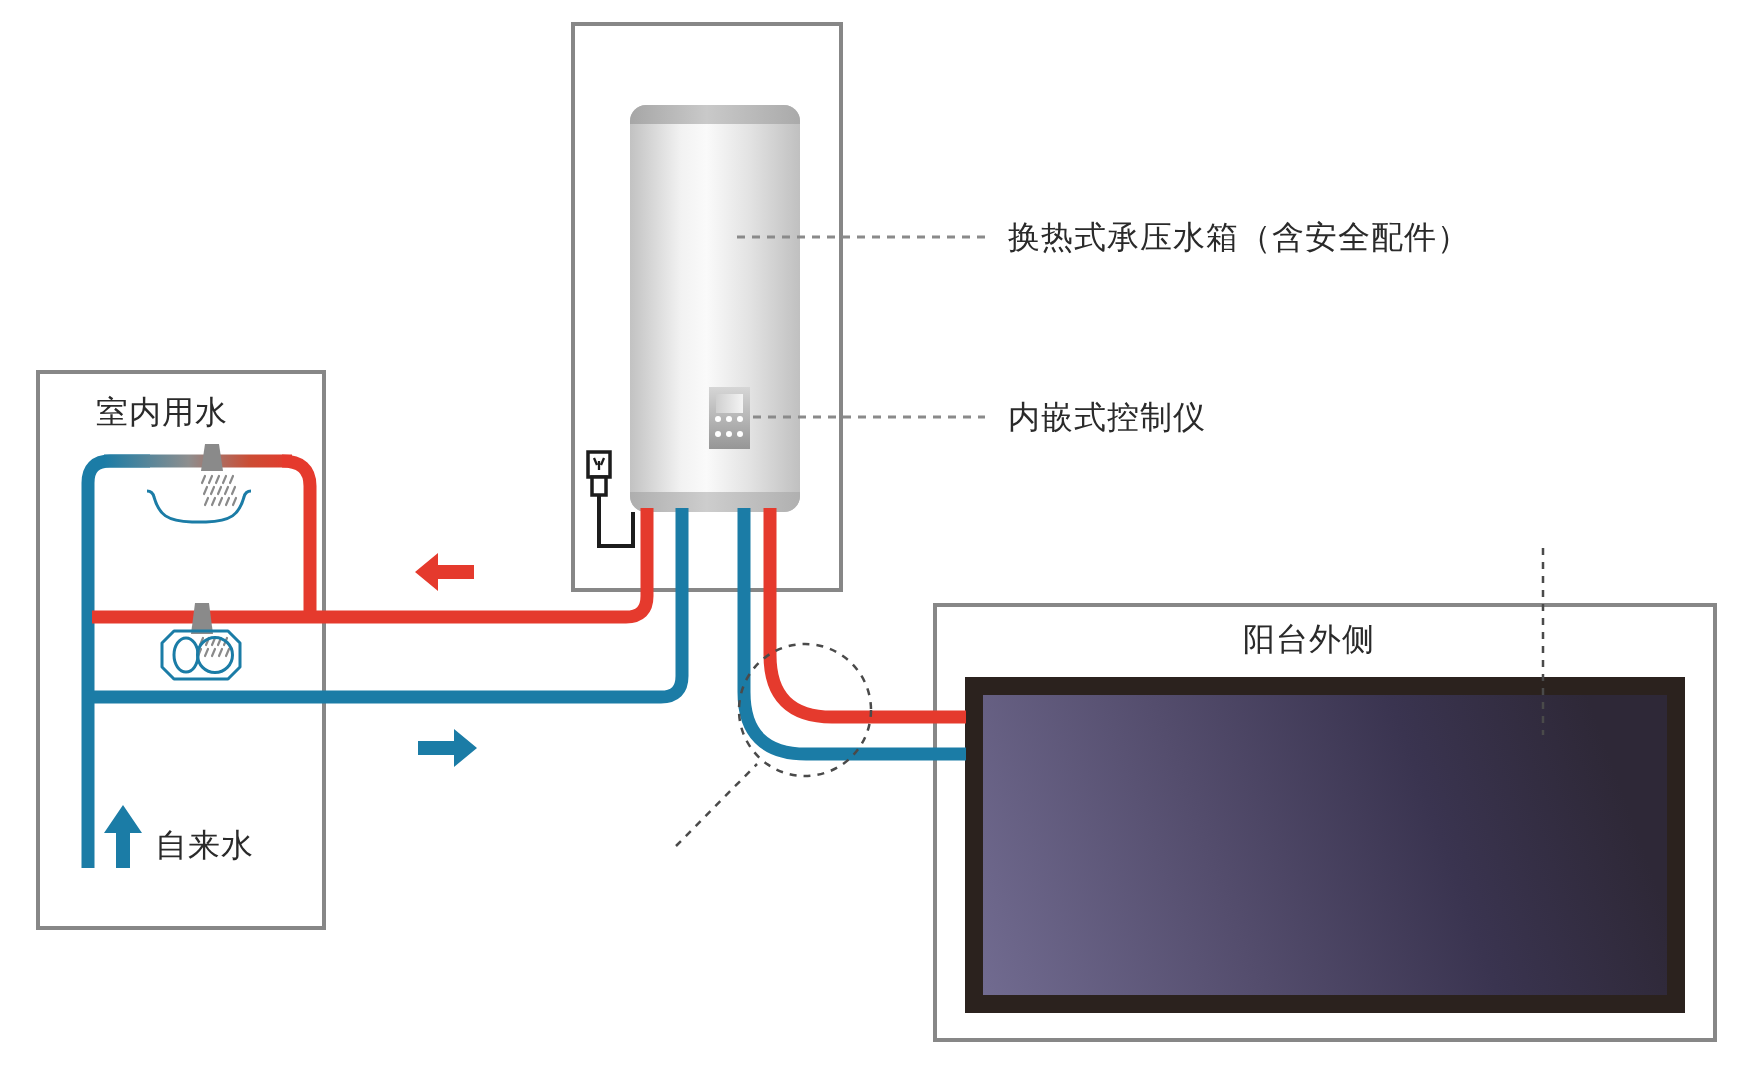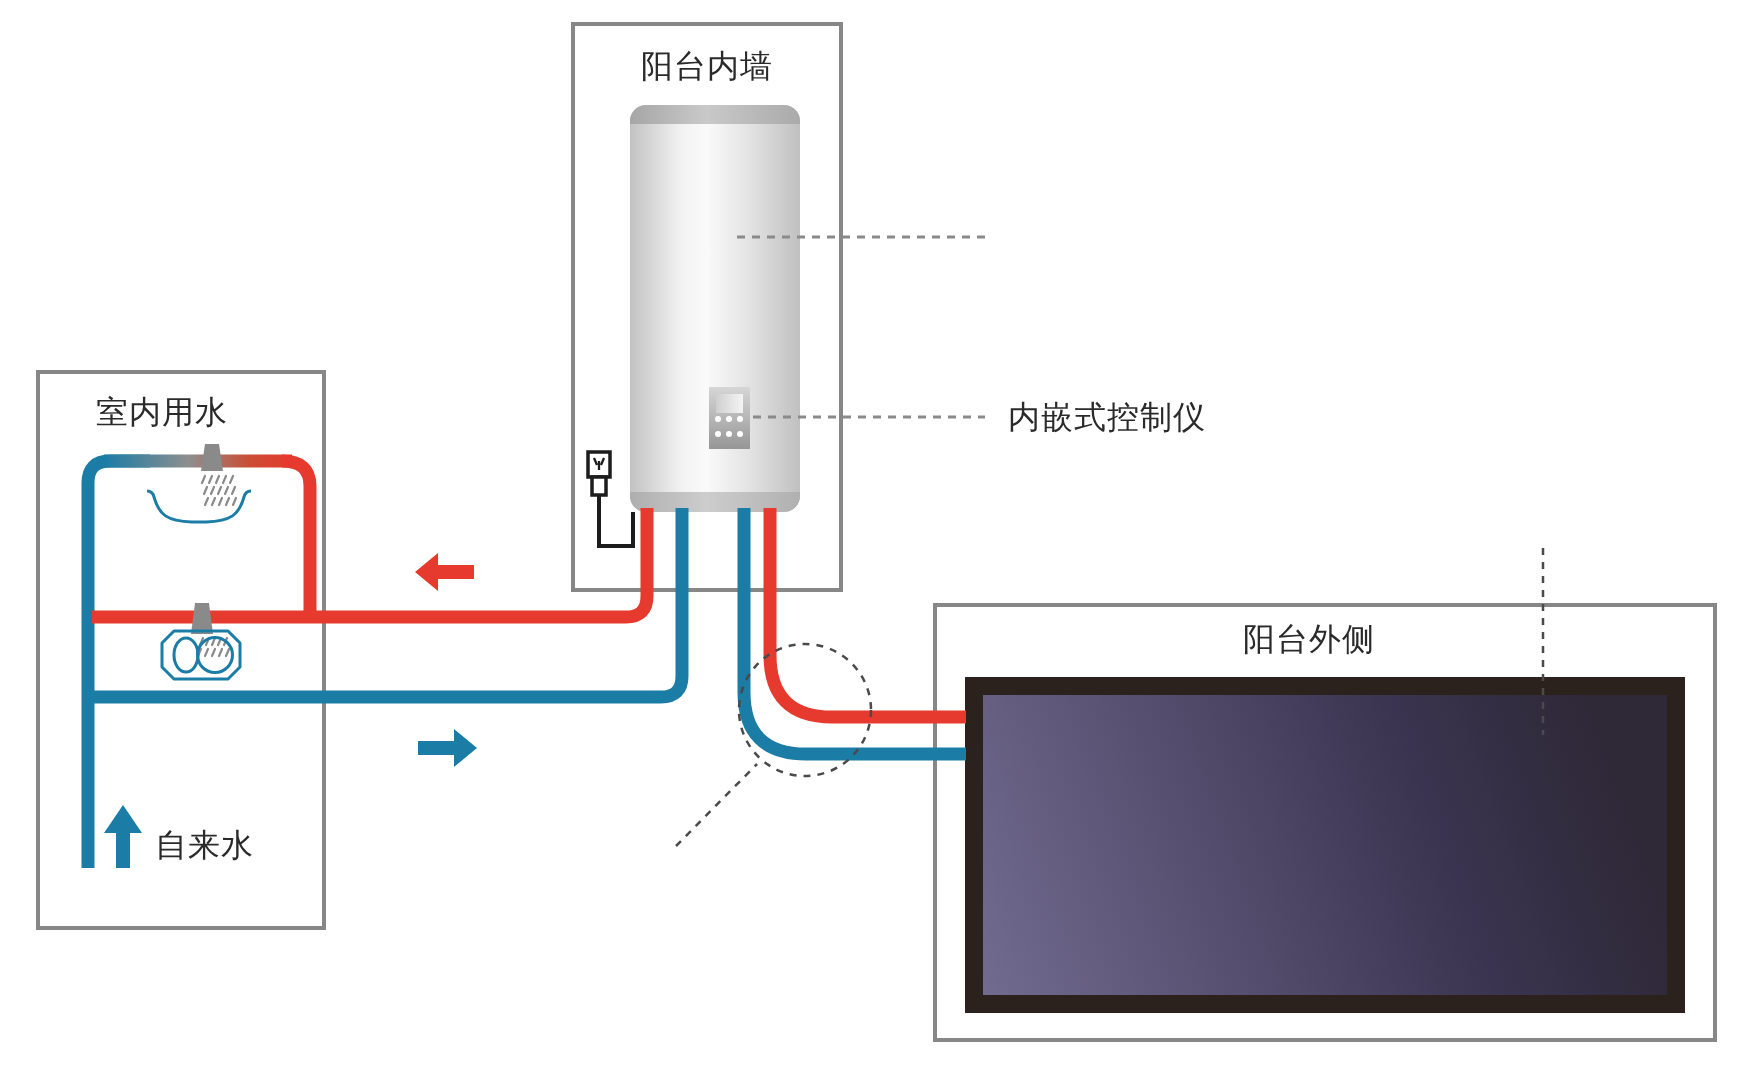--- a/index.html
+++ b/index.html
@@ -26,21 +26,20 @@
   .collector-panel{position:absolute;left:18px;top:18px;width:684px;height:300px;
         background:linear-gradient(70deg,var(--panel_light,#716b90),#544d6d 35%,#3a3450 65%,var(--panel_dark,#2e2837) 90%);}
   .overlay{position:absolute;left:0;top:0;width:1756px;height:1088px;pointer-events:none;}
 </style>
 </head>
 <body>
 
 <div class="canvas">
 
   <div class="box" style="left:571px;top:22px;width:272px;height:570px;"></div>
-  <div class="lbl box-title" style="left:571px;top:48px;width:272px;">阳台内墙</div>
 
   <div class="box" style="left:36px;top:370px;width:290px;height:560px;"></div>
   <div class="lbl" style="left:96px;top:394px;">室内用水</div>
 
   <div class="box" style="left:933px;top:603px;width:784px;height:439px;"></div>
   <div class="lbl" style="left:1243px;top:621px;">阳台外侧</div>
 
   <div class="tank">
     <div class="tank-cap-top"></div>
     <div class="tank-cap-bottom"></div>
@@ -109,16 +108,17 @@
     <polygon points="477,748 454,729 454,741 418,741 418,755 454,755 454,767" style="fill:var(--cold,#1b7ca6)"></polygon>
     <polygon points="123,805 104,833 116,833 116,868 130,868 130,833 142,833" style="fill:var(--cold,#1b7ca6)"></polygon>
 
     <circle cx="805" cy="710" r="66" fill="none" stroke-width="2.5" stroke-dasharray="7 7" style="stroke:var(--leader_dark,#4a4a4a)"></circle>
     <path d="M 737 237 L 985 237" fill="none" stroke-width="3" stroke-dasharray="8 7" style="stroke:var(--leader_gray,#8a8a8a)"></path>
     <path d="M 753 417 L 985 417" fill="none" stroke-width="3" stroke-dasharray="8 7" style="stroke:var(--leader_gray,#8a8a8a)"></path>
     <path d="M 1543 548 L 1543 735" fill="none" stroke-width="2.5" stroke-dasharray="7 7" style="stroke:var(--leader_dark,#4a4a4a)"></path>
     <path d="M 676 846 L 757 764" fill="none" stroke-width="2.5" stroke-dasharray="7 7" style="stroke:var(--leader_dark,#4a4a4a)"></path>
   </svg>
 
+  <div class="lbl" style="left:1008px;top:219px;">换热式承压水箱（含安全配件）</div>
   <div class="lbl" style="left:1008px;top:399px;text-align:center;">内嵌式控制仪</div>
   <div class="lbl" style="left:155px;top:827px;">自来水</div>
 
 </div>
 
 </body></html>

